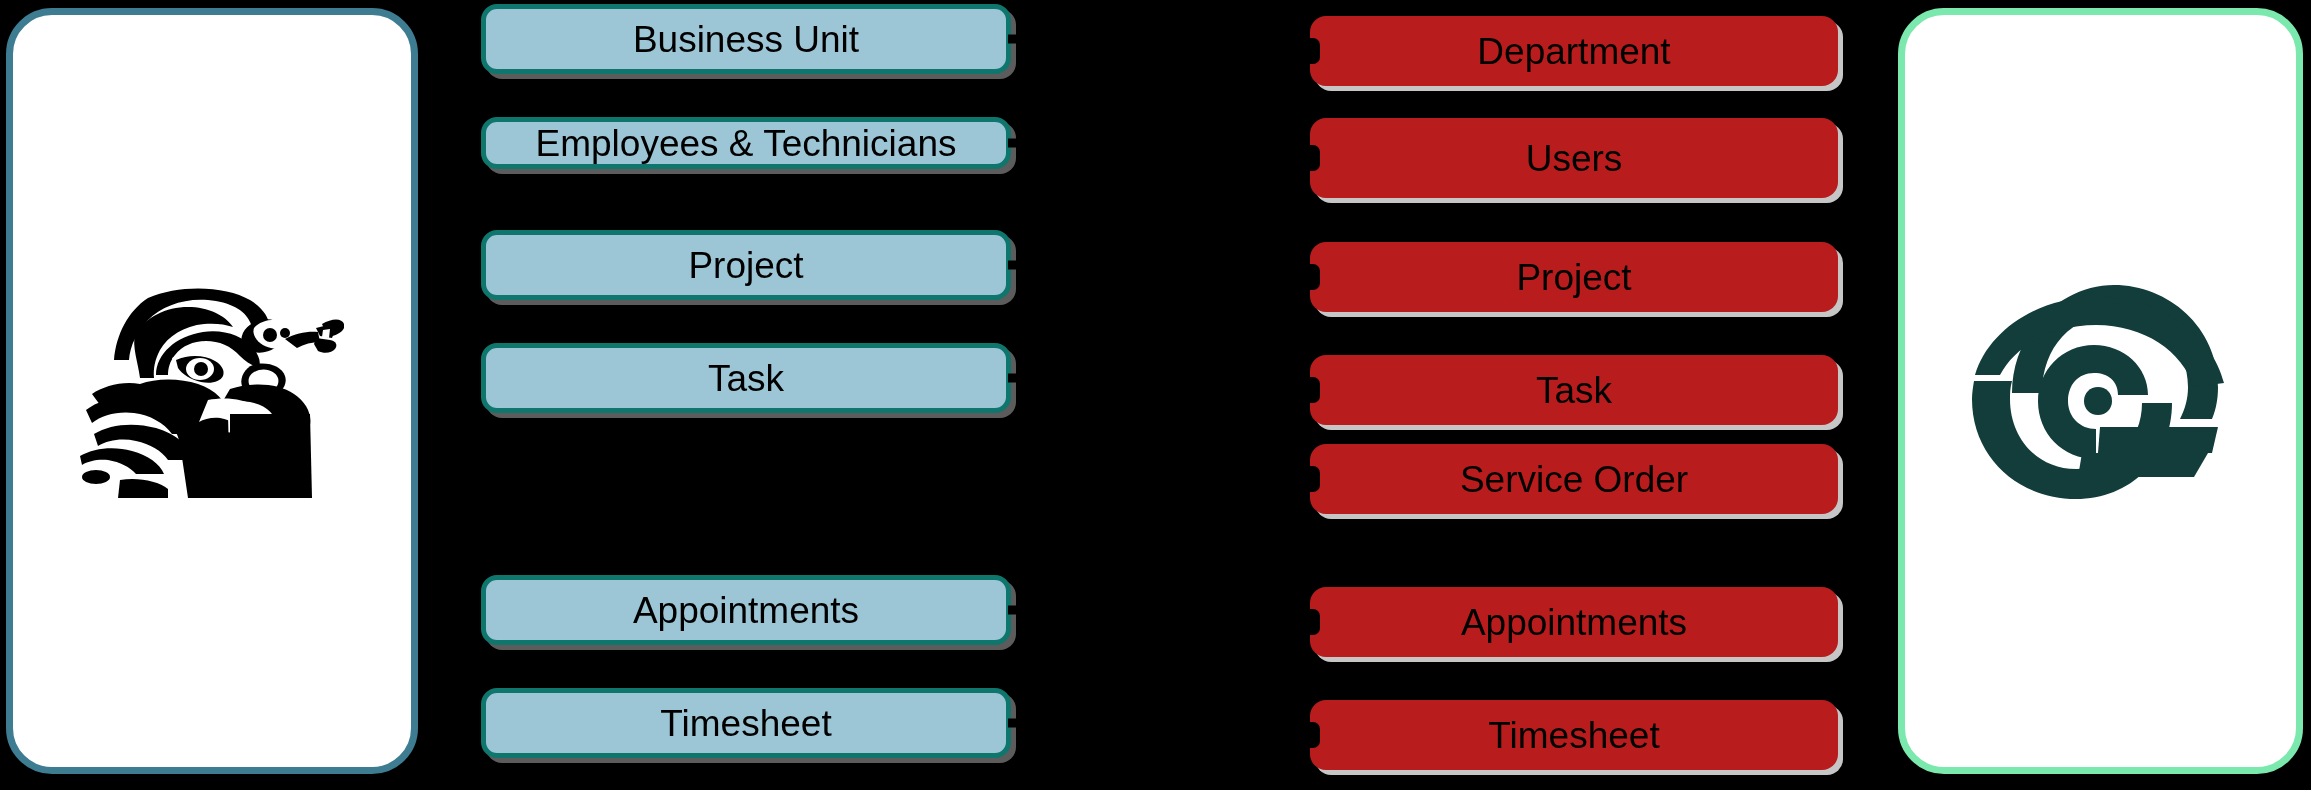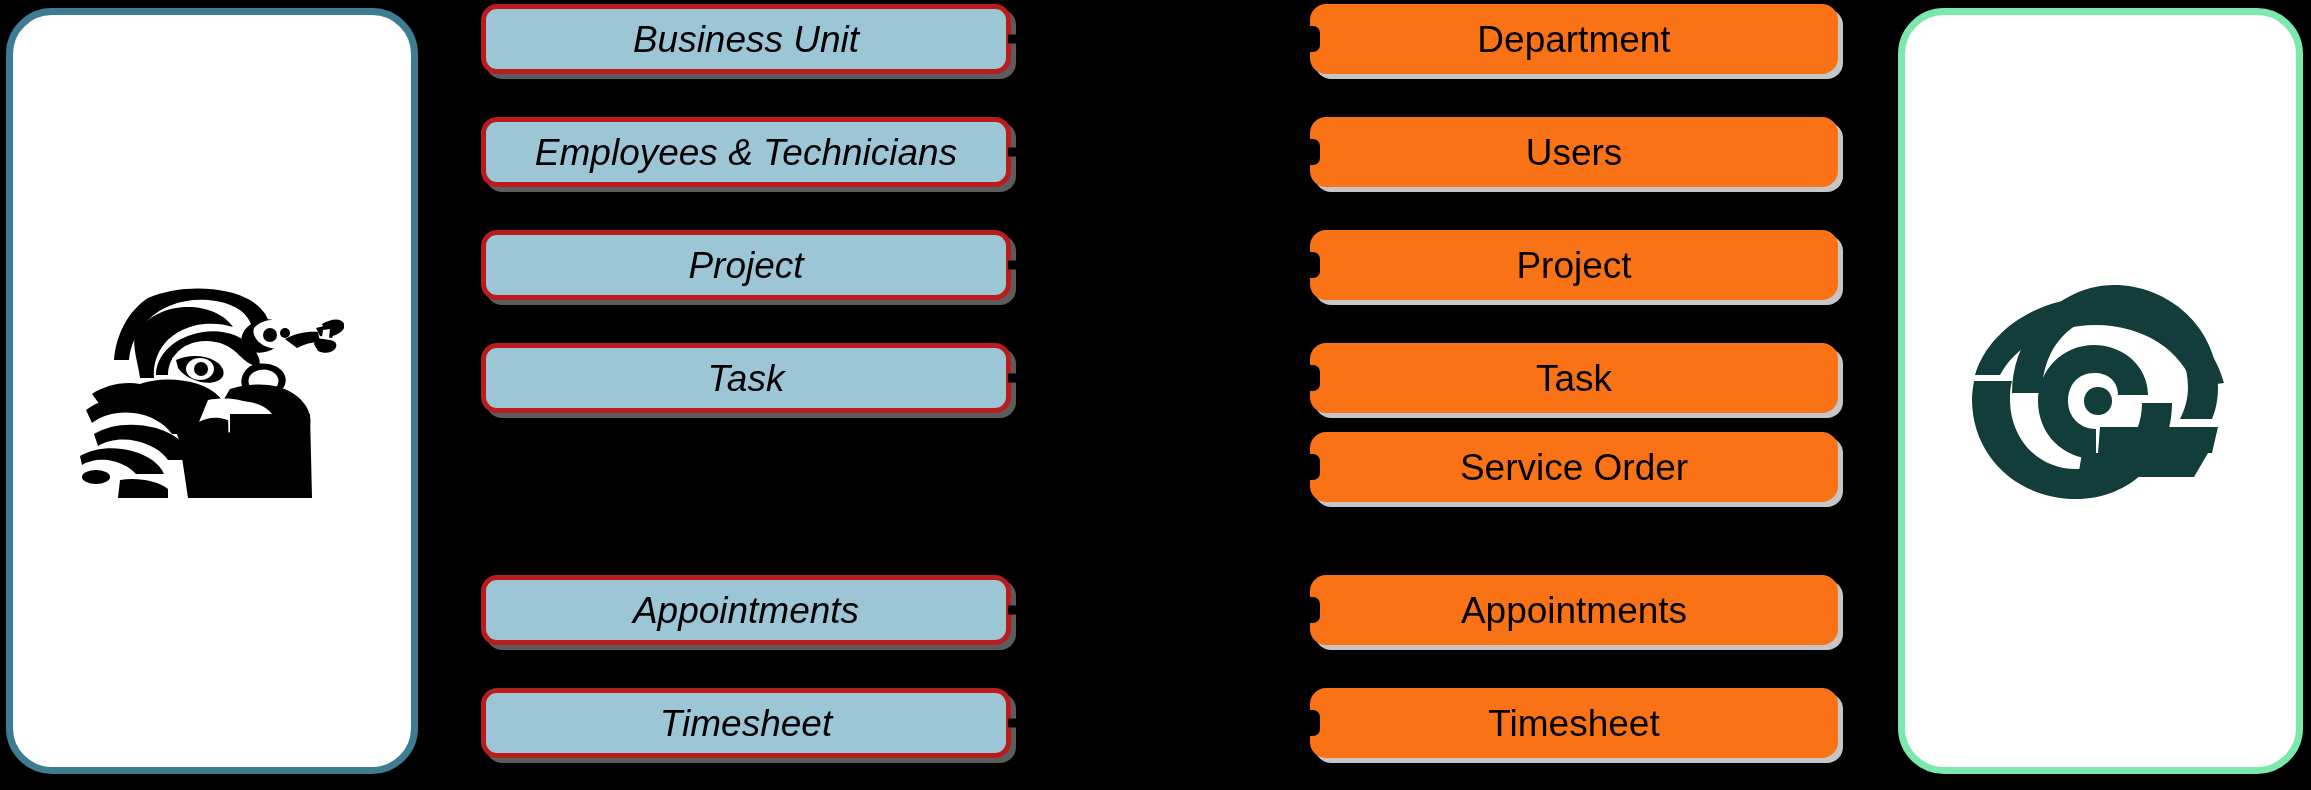--- a/index.html
+++ b/index.html
@@ -68,31 +68,31 @@
     justify-content: center;
     color: #000000;
     font-size: 37px;
     line-height: 1;
     white-space: nowrap;
   }
 
   
   .col.blue .row {
     background: #9CC6D6;
-    border: 5px solid #b91c1c;
+    border: 5px solid #0f766e;
     border-radius: 16px;
     box-shadow: 5px 5px 0 0 #5C5C5C;
-    font-style: italic;
   }
   
   .col.green .row {
-    background: #f97316;
+    background: #b91c1c;
     border: none;
     border-radius: 16px;
     box-shadow: 5px 5px 0 0 #C6C6C6;
+    margin-top: 12px;
   }
 
   
   .stub {
     position: absolute;
     right: -24px;
     top: 50%;
     transform: translateY(-50%);
     width: 22px;
     height: 9px;
@@ -150,21 +150,21 @@
         <path d="M120 150 C140 146 164 148 180 156 L188 214 L118 214 Z"></path>
       </g>
     </svg>
   </div>
 
   <div class="col blue">
     <div class="row" style="top:4px;height:70px">
       <span class="row-label">Business Unit</span>
       <span class="stub"></span>
     </div>
-    <div class="row" style="top:117px;height:70px">
+    <div class="row" style="top:117px;height:52px">
       <span class="row-label">Employees &amp; Technicians</span>
       <span class="stub"></span>
     </div>
     <div class="row" style="top:230px;height:70px">
       <span class="row-label">Project</span>
       <span class="stub"></span>
     </div>
     <div class="row" style="top:343px;height:70px">
       <span class="row-label">Task</span>
       <span class="stub"></span>
@@ -177,21 +177,21 @@
       <span class="row-label">Timesheet</span>
       <span class="stub"></span>
     </div>
   </div>
 
   <div class="col green">
     <div class="row" style="top:4px;height:70px">
       <span class="row-label">Department</span>
       <span class="notch"></span>
     </div>
-    <div class="row" style="top:117px;height:70px">
+    <div class="row" style="top:106px;height:80px">
       <span class="row-label">Users</span>
       <span class="notch"></span>
     </div>
     <div class="row" style="top:230px;height:70px">
       <span class="row-label">Project</span>
       <span class="notch"></span>
     </div>
     <div class="row" style="top:343px;height:70px">
       <span class="row-label">Task</span>
       <span class="notch"></span>

